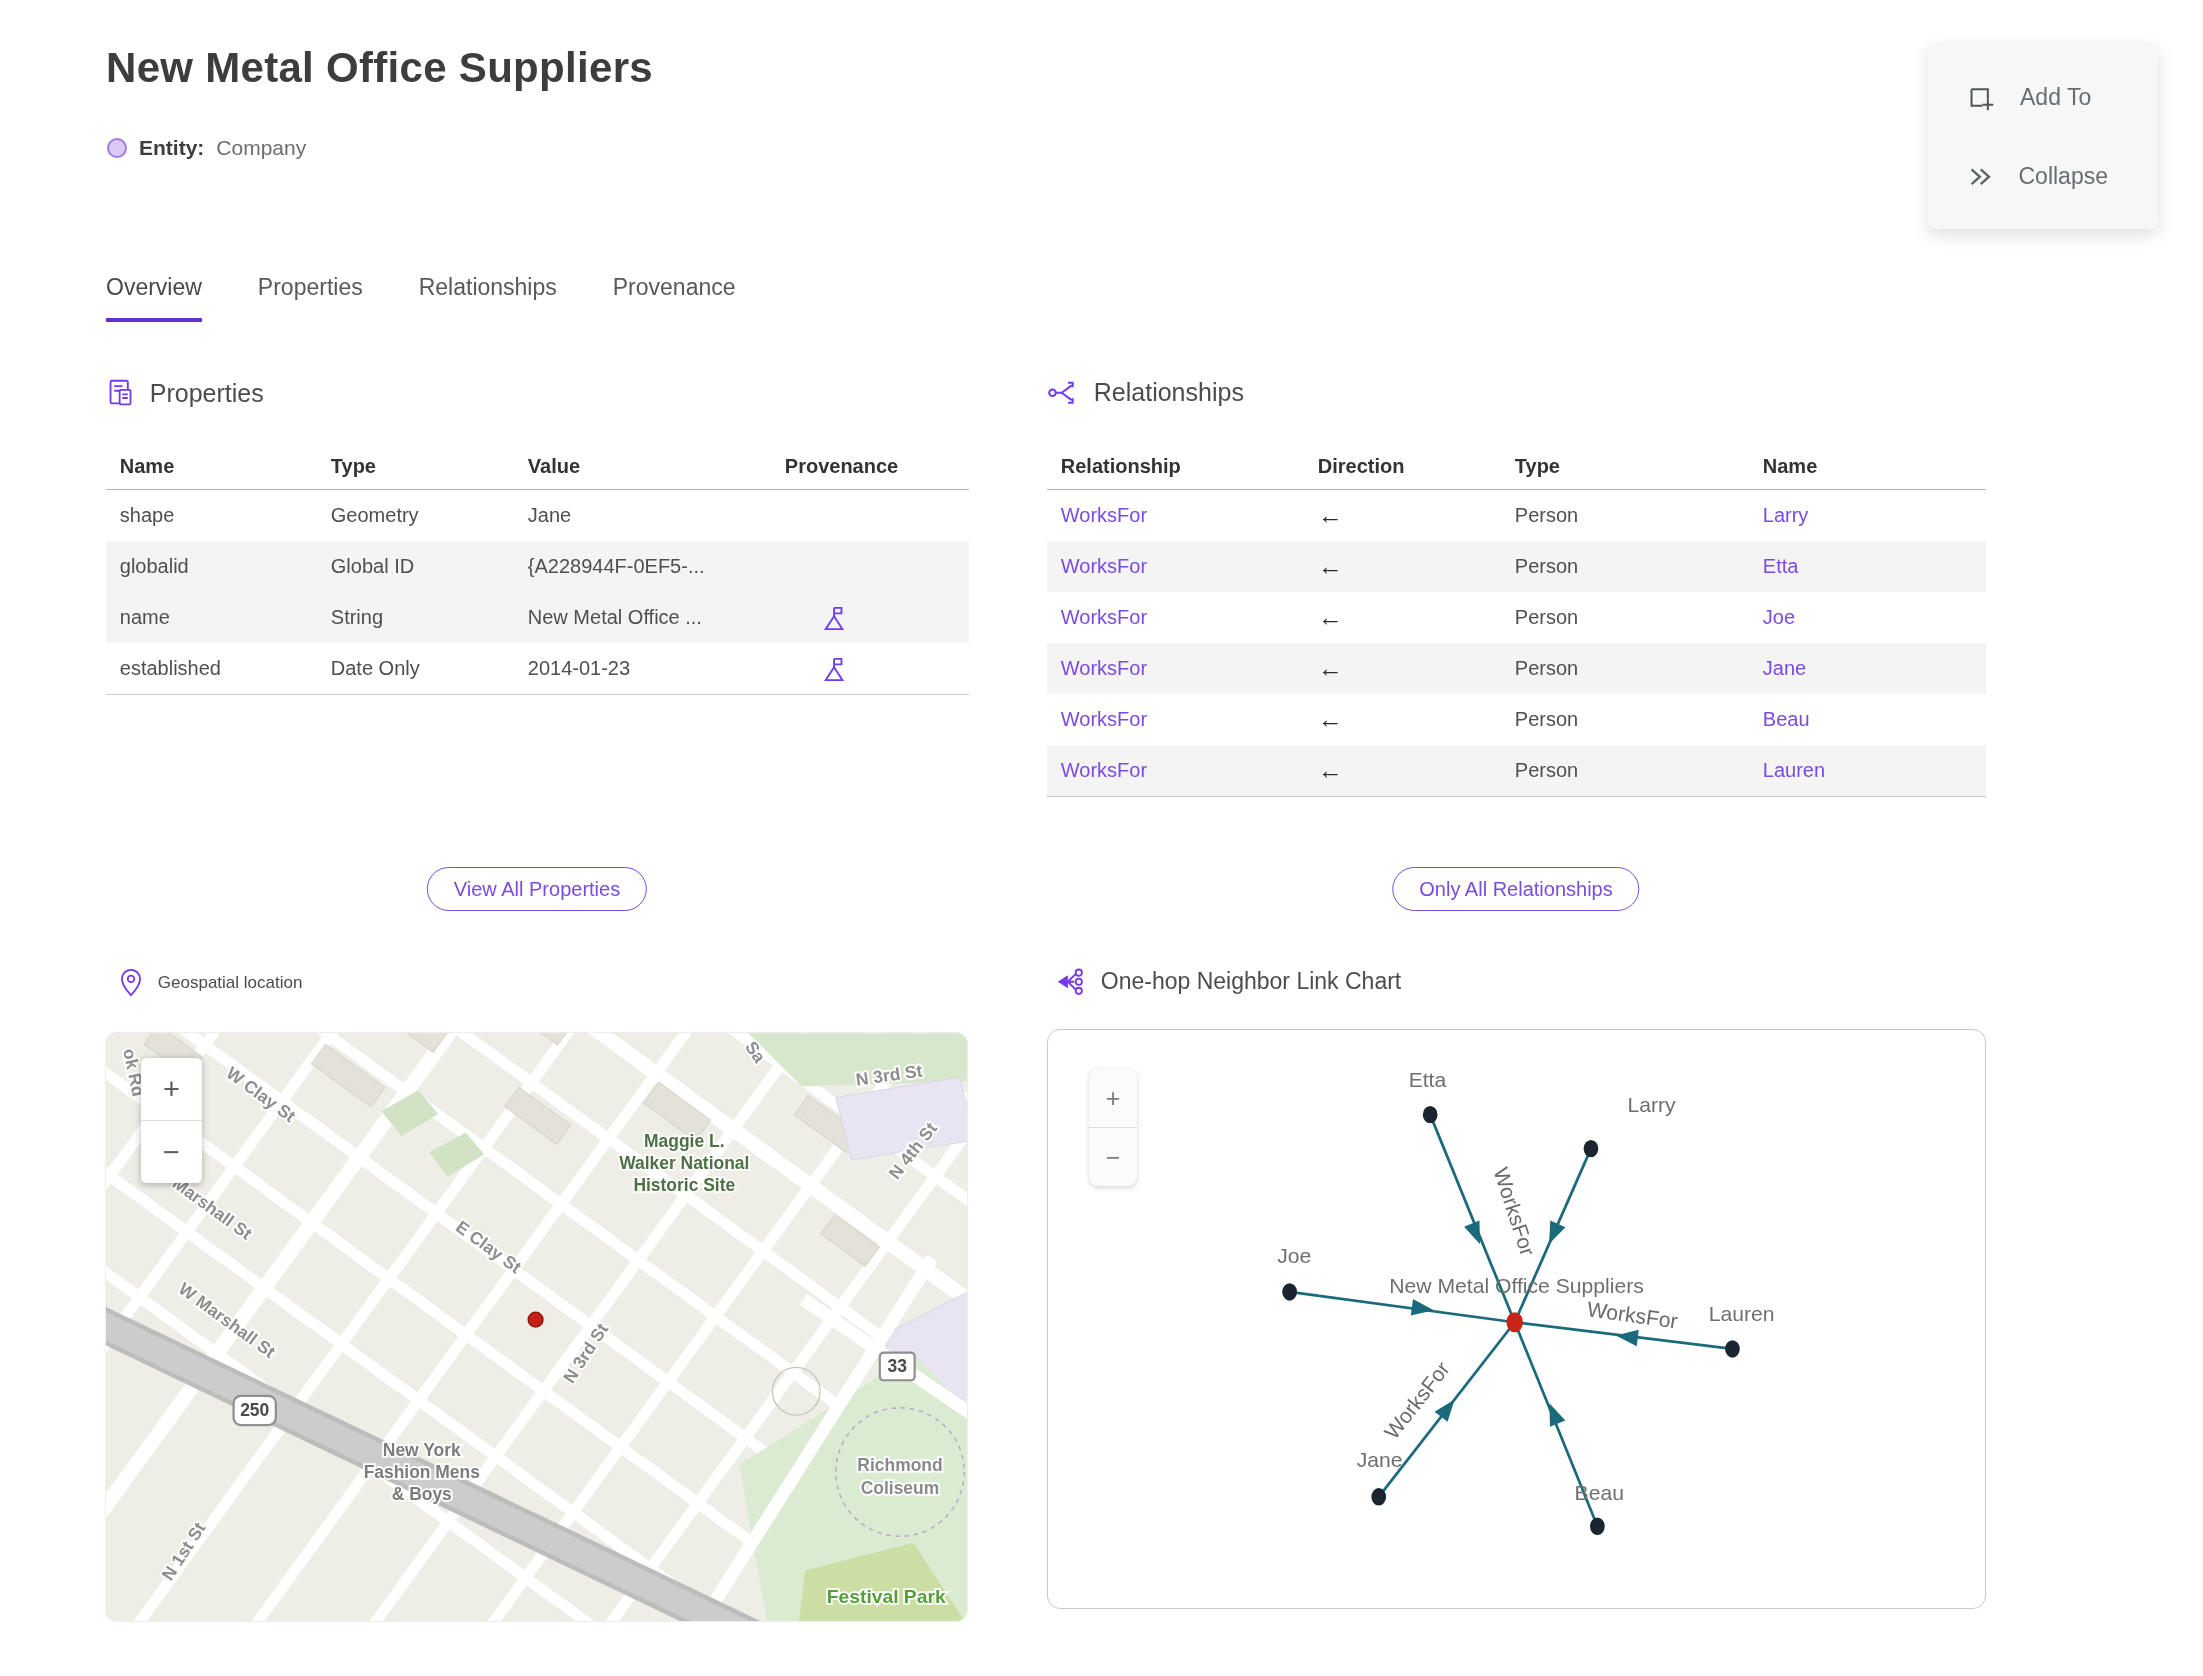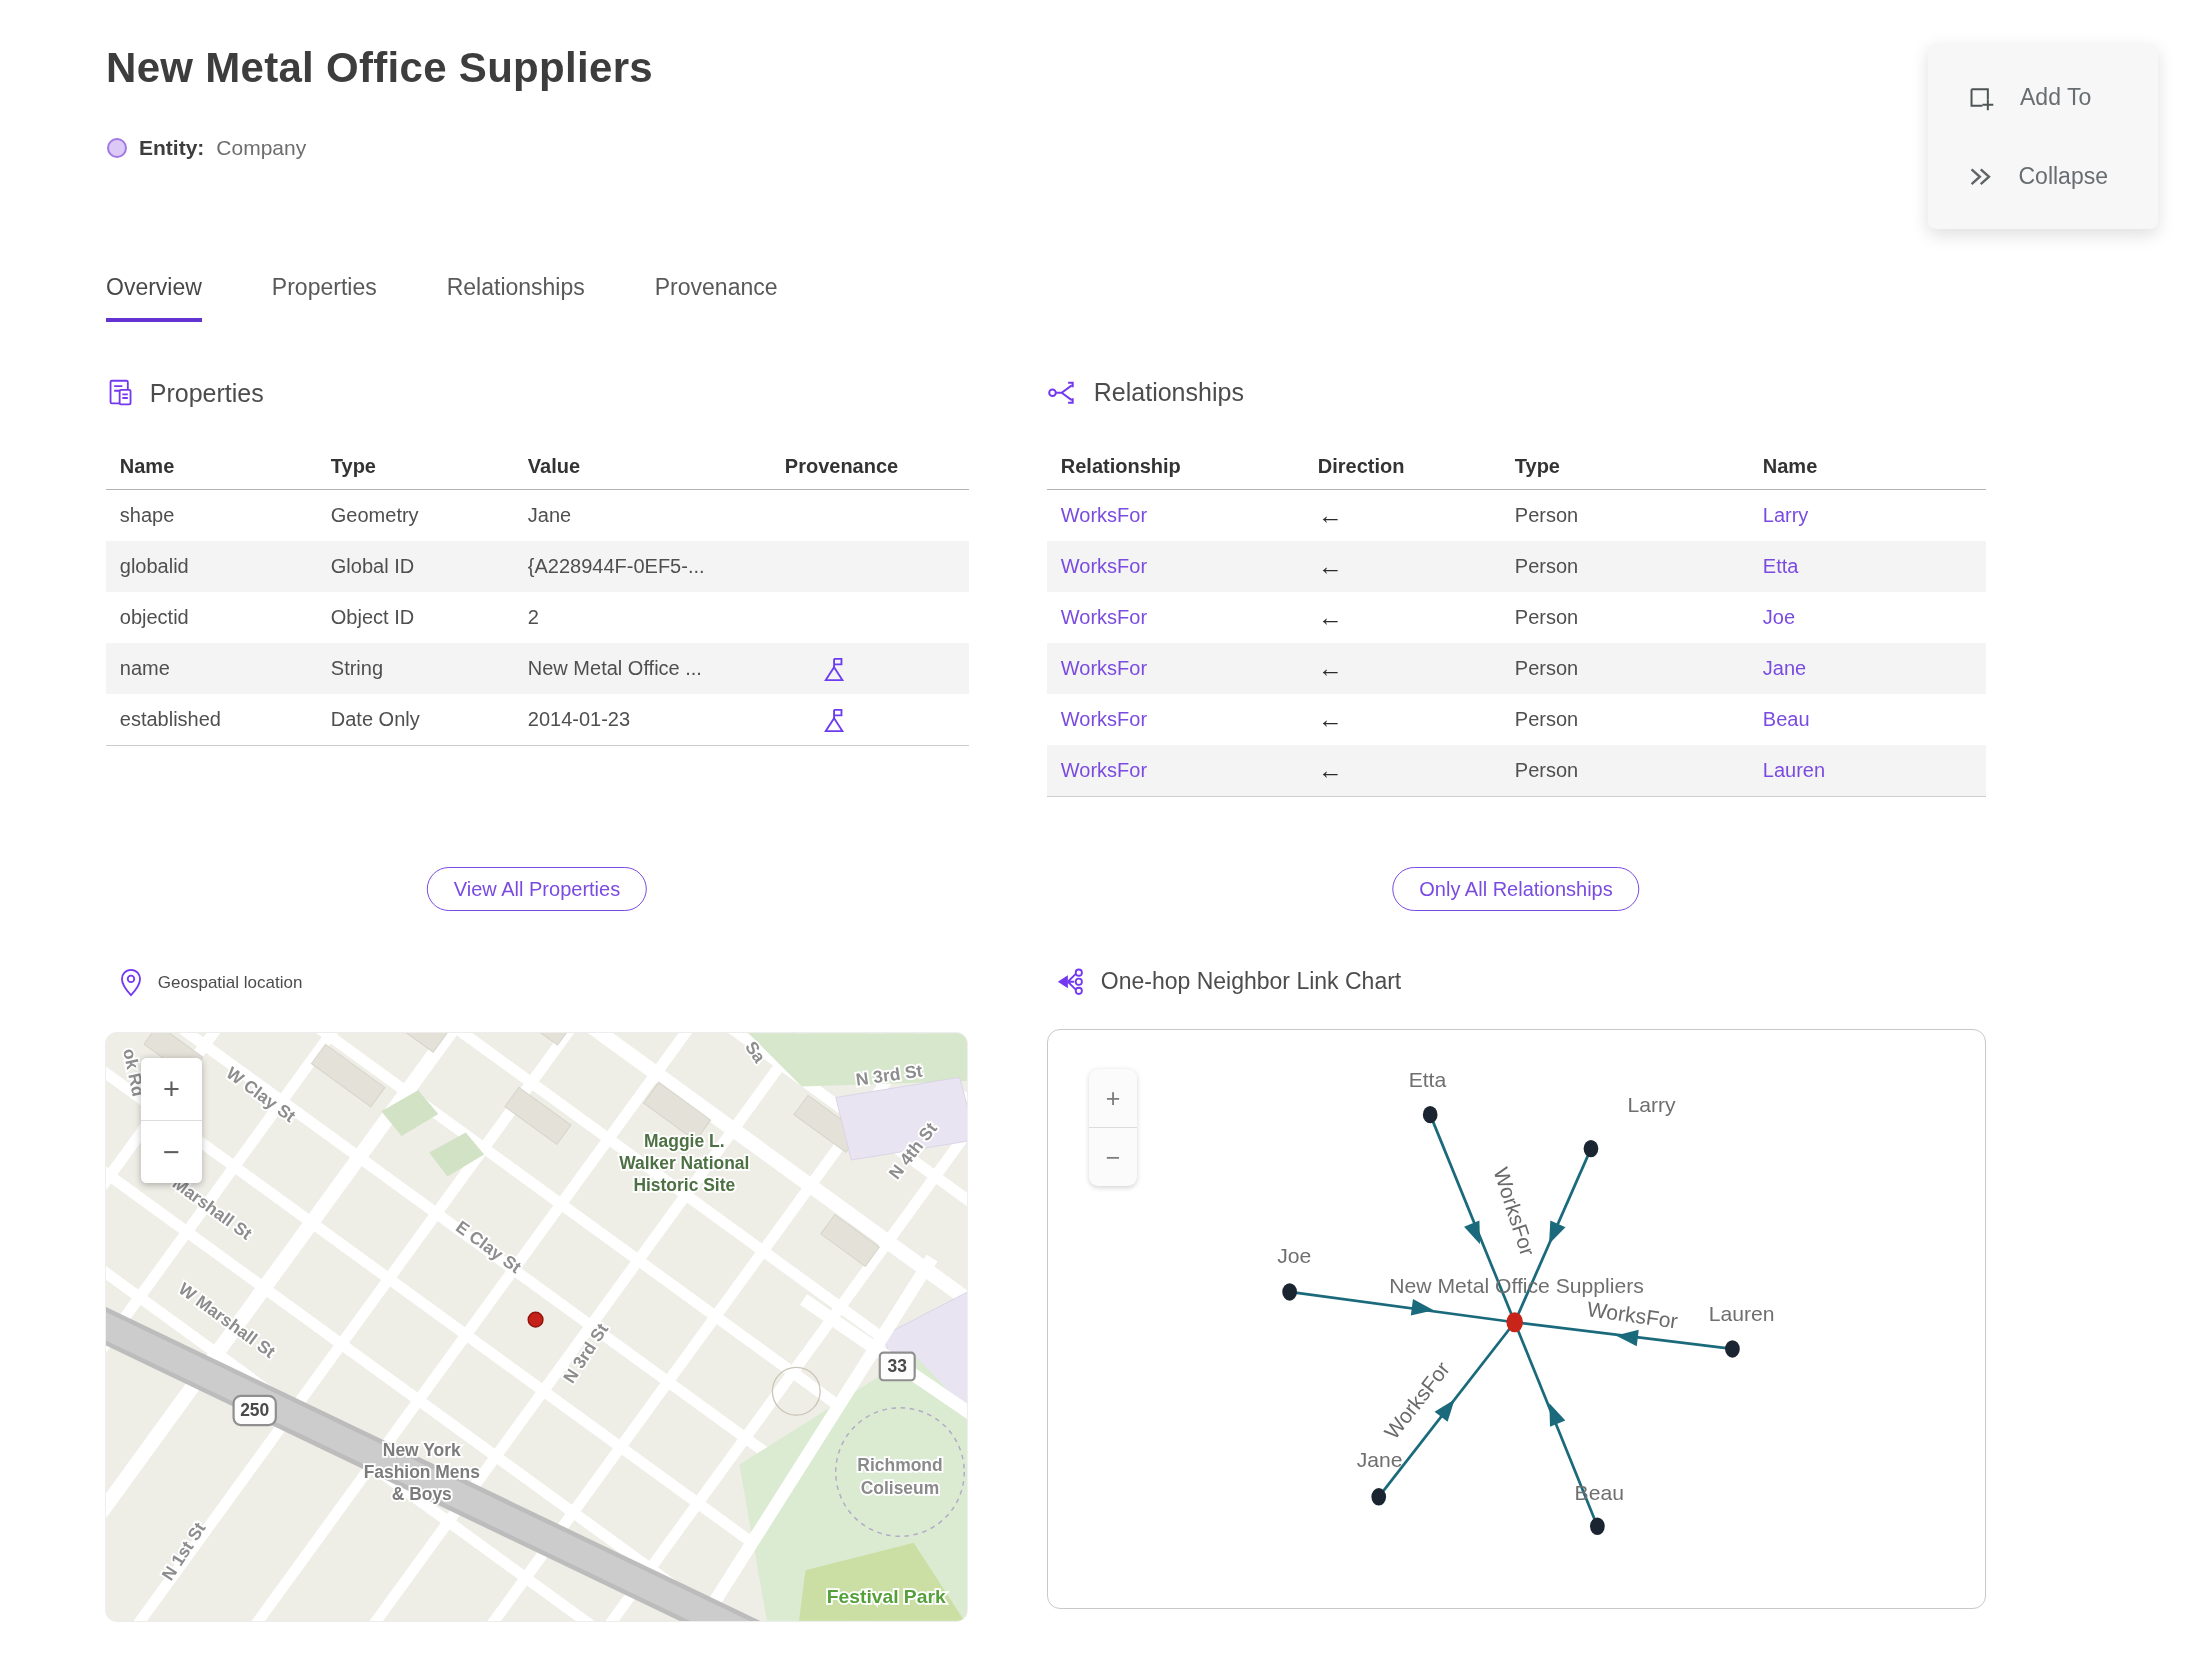--- a/index.html
+++ b/index.html
@@ -9,21 +9,21 @@
   .title{position:absolute;left:106px;top:44px;font-size:42px;font-weight:700;color:#3d3d3d;letter-spacing:0.3px;}
   .entity-row{position:absolute;left:107px;top:136px;display:flex;align-items:center;gap:12px;font-size:21px;}
   .entity-dot{width:20px;height:20px;border-radius:50%;background:#dcc9f6;border:2.8px solid #a079e4;box-sizing:border-box;}
   .entity-label{font-weight:700;color:#3d3d3d;}
   .entity-value{color:#6e6e6e;}
   
   .float-card{position:absolute;left:1928px;top:44px;width:230px;height:185px;background:#f7f7f7;border-radius:7.3px;
               box-shadow:0 5.5px 16.5px rgba(0,0,0,.13);display:flex;flex-direction:column;justify-content:space-around;padding:13px 0;box-sizing:border-box;text-align:center;}
   .action-row{display:flex;align-items:center;gap:24px;padding-left:39px;font-size:23px;color:#676d70;cursor:pointer;}
   
-  .tabs{position:absolute;left:106px;top:274px;display:flex;gap:70px;font-size:23px;color:#595959;}
+  .tabs{position:absolute;left:106px;top:274px;display:flex;gap:56px;font-size:23px;color:#595959;}
   .tab{padding-bottom:16.5px;cursor:pointer;}
   .tab.active{color:#484848;border-bottom:4.6px solid #6333d2;}
   
   .sec-head{position:absolute;display:flex;align-items:center;gap:13.8px;font-size:25px;color:#4c4c4c;}
   .sec-head svg{flex:none;}
   
   .tbl{position:absolute;font-size:20px;color:#4f4f4f;}
   .trow{display:grid;align-items:center;height:51px;}
   .tbl.props .trow{grid-template-columns:211px 197px 257px 1fr;width:863px;}
   .tbl.rels  .trow{grid-template-columns:257px 197px 248px 1fr;width:939px;}
@@ -125,26 +125,20 @@
     <div class="trow">
       <span>shape</span>
       <span>Geometry</span>
       <span>Jane</span>
         <span></span>
     </div>
     <div class="trow stripe">
       <span>globalid</span>
       <span>Global ID</span>
       <span>{A228944F-0EF5-...</span>
-        <span></span>
-    </div>
-    <div class="trow">
-      <span>objectid</span>
-      <span>Object ID</span>
-      <span>2</span>
         <span></span>
     </div>
     <div class="trow stripe">
       <span>name</span>
       <span>String</span>
       <span>New Metal Office ...</span>
       <span class="flagcell">
         <svg width="24" height="26" viewBox="0 0 26 28">
             <g fill="none" stroke="#6b3cf0" stroke-width="2">
           <path d="M3 26 L12 12 L21 26 Z"></path>

